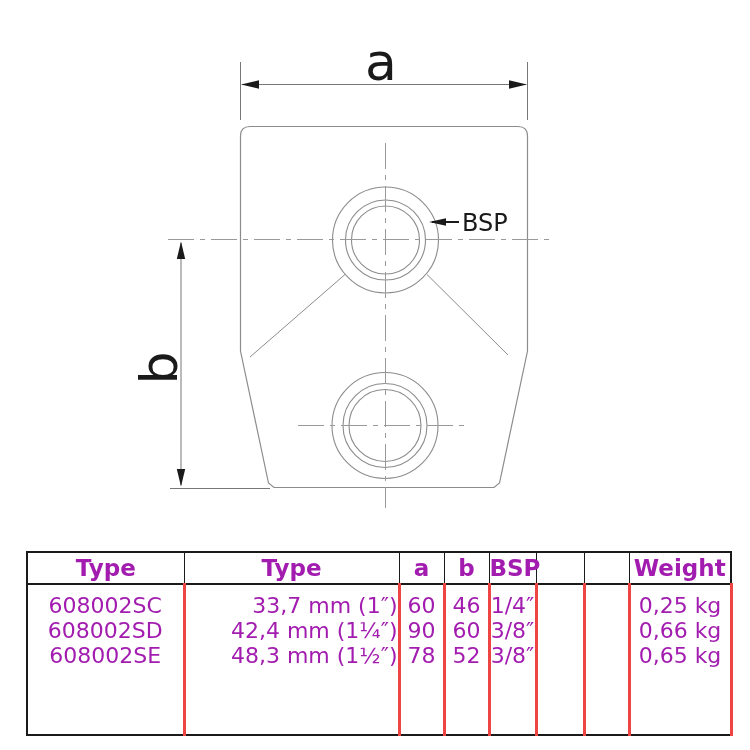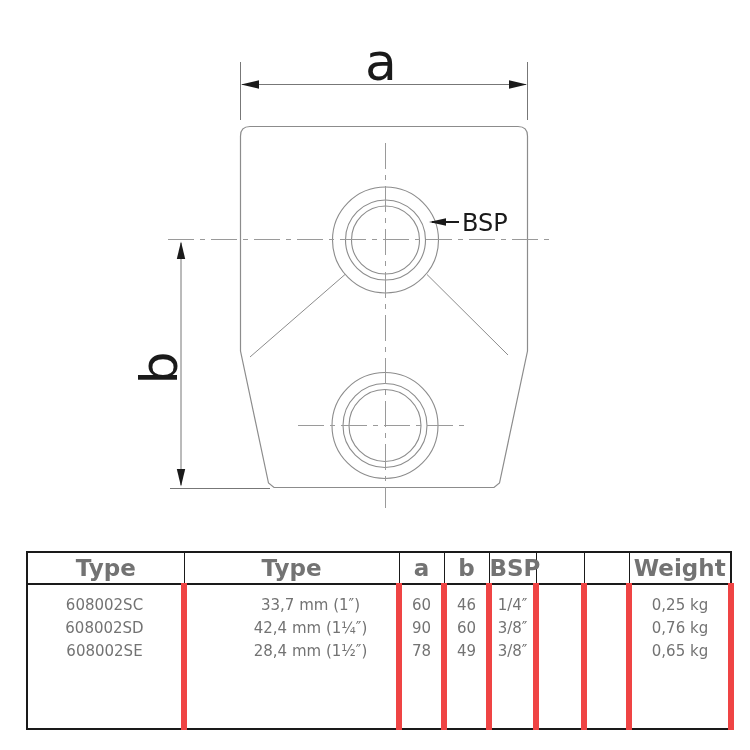--- a/index.html
+++ b/index.html
@@ -30,46 +30,46 @@
   .spec-table-wrap {
     position: absolute;
     left: 26px;
     top: 551px;
   }
   table.spec-table {
     border-collapse: collapse;
     table-layout: fixed;
     width: 704px;
     border: 2px solid #1a1a1a;
-    color: #737373;
+    color: #a21caf;
   }
   table.spec-table th {
     border-left: 1px solid #1a1a1a;
     border-right: 1px solid #1a1a1a;
     border-bottom: 2px solid #1a1a1a;
     font-size: 23px;
     font-weight: bold;
     height: 30px;
     padding: 0;
     text-align: center;
     vertical-align: middle;
   }
   table.spec-table td {
     border-left: 1px solid #1a1a1a;
-    border-right: 6px solid #ef4444;
-    font-size: 15px;
+    border-right: 3px solid #ef4444;
+    font-size: 22px;
     height: 23px;
     padding: 0;
     text-align: center;
     vertical-align: middle;
     white-space: nowrap;
   }
   table.spec-table tr.first-data td { padding-top: 8px; }
   table.spec-table td.size-cell {
-    text-align: center;
+    text-align: right;
     padding-left: 38px;
   }
   table.spec-table tr.filler-row td { height: 66px; }
 </style>
 </head>
 <body>
 
 <div class="stage">
 
   <svg class="drawing" width="750" height="545" viewBox="0 0 750 545">
@@ -157,27 +157,27 @@
           <td>0,25 kg</td>
         </tr>
         <tr>
           <td>608002SD</td>
           <td class="size-cell">42,4 mm (1¼″)</td>
           <td>90</td>
           <td>60</td>
           <td>3/8″</td>
           <td></td>
           <td></td>
-          <td>0,76 kg</td>
+          <td>0,66 kg</td>
         </tr>
         <tr>
           <td>608002SE</td>
-          <td class="size-cell">28,4 mm (1½″)</td>
+          <td class="size-cell">48,3 mm (1½″)</td>
           <td>78</td>
-          <td>49</td>
+          <td>52</td>
           <td>3/8″</td>
           <td></td>
           <td></td>
           <td>0,65 kg</td>
         </tr>
         <tr class="filler-row">
           <td></td>
           <td></td>
           <td></td>
           <td></td>

